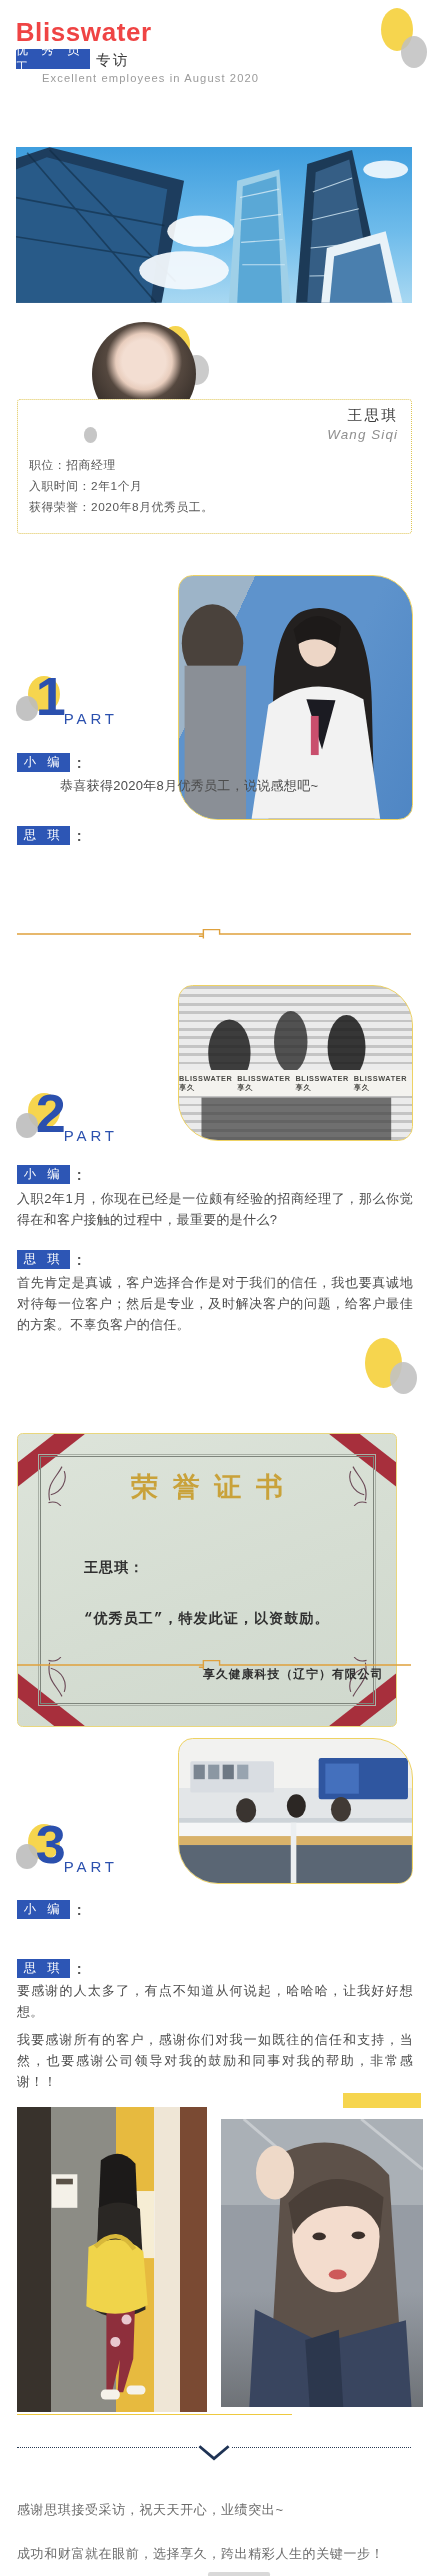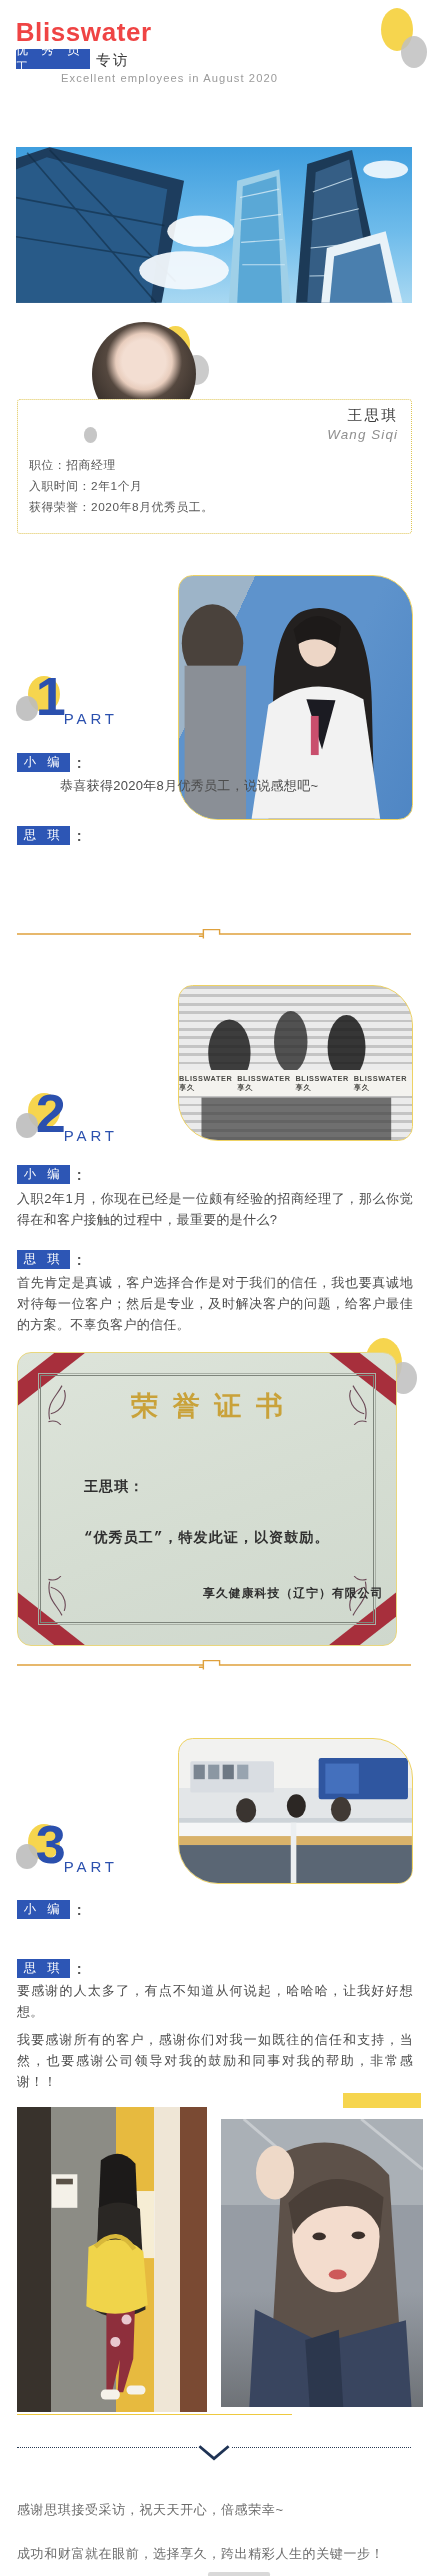--- a/index.html
+++ b/index.html
@@ -52,21 +52,21 @@
 <body>
 
 <div class="page">
 
   <span class="abs ellipse" style="left:381px;top:7.8px;width:32px;height:43px;background:#f6d54e;"></span>
   <span class="abs ellipse" style="left:401px;top:36px;width:26px;height:32px;background:#bfbfbf;opacity:.85;"></span>
 
   <div class="abs brand" style="left:15.7px;top:17px;">Blisswater</div>
   <div class="abs tagbox" style="left:15.7px;top:49px;width:74px;height:19.6px;">优 秀 员 工</div>
   <div class="abs tagsub" style="left:96px;top:51px;">专访</div>
-  <div class="abs subtitle" style="left:25px;top:72px;padding-left:36px;">Excellent employees in August 2020</div>
+  <div class="abs subtitle" style="left:6px;top:72px;padding-left:36px;">Excellent employees in August 2020</div>
 
   <div class="abs photo" style="left:15.7px;top:147px;width:396px;height:156px;background:linear-gradient(180deg,#3f9ede 0%,#6fbceb 55%,#a8d8f2 100%);">
     <svg width="396" height="156" viewBox="0 0 707 278">
       <polygon points="0,278 0,20 60,0 300,60 260,278" fill="#1d3d5e"></polygon>
       <polygon points="0,278 0,40 55,18 270,75 240,278" fill="#2a5f8f" opacity="0.85"></polygon>
       <g stroke="#0f2judge540" opacity="0"></g>
       <g stroke="#102c45" stroke-width="3" opacity="0.6">
         <line x1="20" y1="10" x2="250" y2="278"></line>
           <line x1="60" y1="5" x2="285" y2="240"></line>
         <line x1="0" y1="90" x2="265" y2="140"></line>
@@ -173,21 +173,21 @@
 
   <div class="tagrow" style="top:1250px;">
     <span class="tag">思 琪</span>
     <span class="tag-colon">:</span>
   </div>
   <div class="qa-text" style="top:1272px;">首先肯定是真诚，客户选择合作是对于我们的信任，我也要真诚地对待每一位客户；然后是专业，及时解决客户的问题，给客户最佳的方案。不辜负客户的信任。</div>
 
   <span class="abs ellipse" style="left:365px;top:1338px;width:37px;height:50px;background:#f6d54e;"></span>
   <span class="abs ellipse" style="left:390px;top:1362px;width:27px;height:32px;background:#c2c2c2;opacity:.9;"></span>
 
-  <div class="abs photo cert" style="left:17px;top:1352px;width:378px;height:292px;border-radius:14px;">
+  <div class="abs photo cert" style="left:17px;top:1433px;width:378px;height:292px;">
     <span class="ribbon" style="left:-34px;top:15.7px;transform:rotate(-38deg);"></span>
     <span class="ribbon" style="right:-34px;top:15.7px;position:absolute;transform:rotate(38deg);"></span>
     <span class="ribbon" style="left:-34px;bottom:15.7px;position:absolute;transform:rotate(38deg);"></span>
     <span class="ribbon" style="right:-34px;bottom:15.7px;position:absolute;transform:rotate(-38deg);"></span>
     <div class="cert-inner"></div>
     <svg class="abs" style="left:27px;top:27px;" width="34" height="45" viewBox="0 0 60 80">
       <path d="M8 70 C2 40 20 30 30 10 M10 60 C30 55 40 35 34 18 M6 74 q14 -4 22 6" fill="none" stroke="#6b4a57" stroke-width="2"></path>
     </svg>
     <svg class="abs" style="left:318px;top:27px;" width="34" height="45" viewBox="0 0 60 80">
       <path d="M52 70 C58 40 40 30 30 10 M50 60 C30 55 20 35 26 18 M54 74 q-14 -4 -22 6" fill="none" stroke="#6b4a57" stroke-width="2"></path>
@@ -282,19 +282,19 @@
   </div>
 
   <span class="abs" style="left:17px;top:2414px;width:275px;height:1.1px;background:#eec93f;"></span>
 
   <span class="abs" style="left:17px;top:2447px;width:394px;height:0;border-top:1.1px dotted #2a3a55;"></span>
   <span class="abs" style="left:197px;top:2443px;width:34px;height:7.8px;background:#ffffff;"></span>
   <svg class="abs" style="left:197px;top:2444px;" width="34" height="18" viewBox="0 0 60 32">
     <polyline points="4,4 30,26 56,4" fill="none" stroke="#1f3354" stroke-width="5"></polyline>
   </svg>
 
-  <div class="footer-line" style="top:2501px;">感谢思琪接受采访，祝天天开心，倍感荣幸~</div>
+  <div class="footer-line" style="top:2501px;">感谢思琪接受采访，祝天天开心，业绩突出~</div>
   <div class="footer-line" style="top:2545px;">成功和财富就在眼前，选择享久，跨出精彩人生的关键一步！</div>
 
   <span class="abs" style="left:208px;top:2572px;width:62px;height:3.9px;background:#d9d9d9;border-radius:2.2px 2.2px 0 0;"></span>
 
 </div>
 
 
 </body></html>

